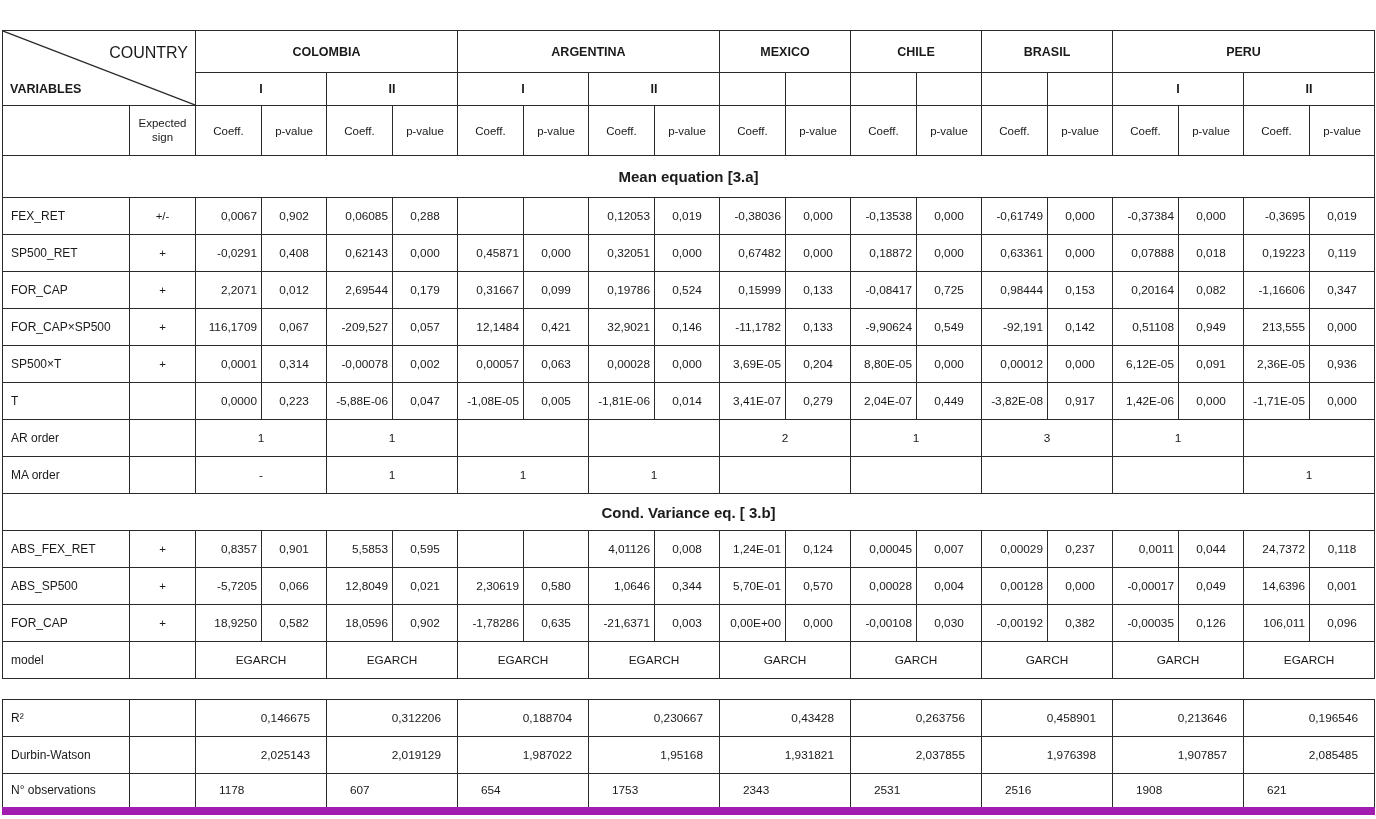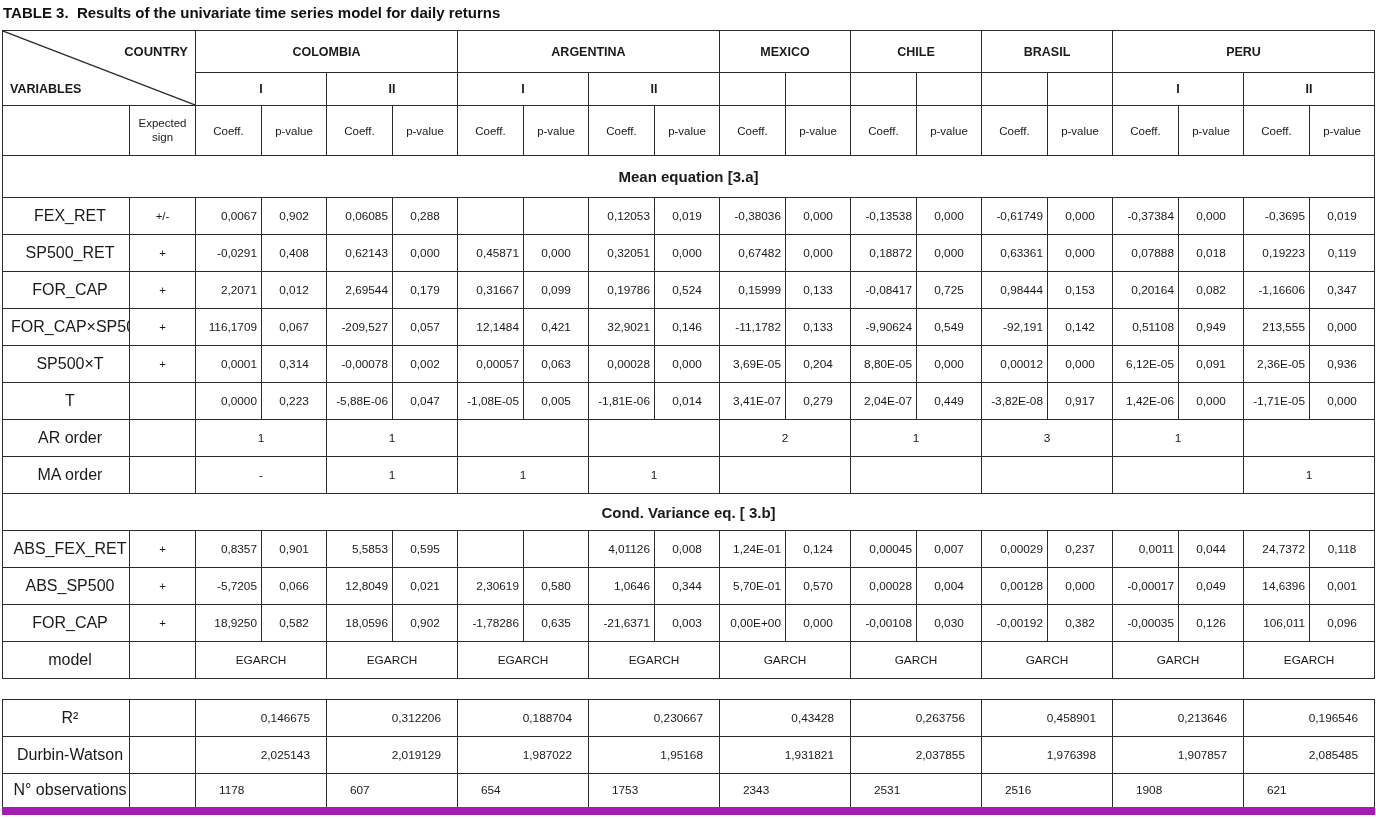--- a/index.html
+++ b/index.html
@@ -20,37 +20,36 @@
     width: 1372px;
   }
   table.main-table { top: 30px; }
   table.summary-table { top: 699px; border-bottom: 8px solid #a21caf; }
   td { border: 1px solid #2b2b2b; font-size: 12px; padding: 0; vertical-align: middle; overflow: hidden; white-space: nowrap; }
   .country { font-weight: bold; font-size: 12.5px; text-align: center; }
   .sub { font-weight: bold; font-size: 12.5px; text-align: center; }
   .chead { text-align: center; font-size: 11.5px; }
   .wrap { white-space: normal; line-height: 1.2; padding: 2px 2px; }
   .banner { text-align: center; font-weight: bold; font-size: 15px; }
-  .rlabel { text-align: center; padding-left: 8px; font-size: 16px; }
+  .rlabel { text-align: left; padding-left: 8px; font-size: 12px; }
   .sign { text-align: center; font-size: 11.5px; }
   .coeff { text-align: right; padding-right: 4px; font-size: 11.8px; }
   .pval { text-align: center; font-size: 11.8px; }
   .merged { text-align: center; font-size: 11.8px; }
   .num-right { text-align: right; padding-right: 16px; }
   .num-left { text-align: left; padding-left: 23px; }
   .corner { position: relative; }
   .corner svg { position: absolute; left: 0; top: 0; width: 100%; height: 100%; display: block; }
-  .corner .c-top { position: absolute; top: 13px; right: 7px; font-weight: bold; font-size: 13px; }
+  .corner .c-top { position: absolute; top: 13px; right: 7px; font-weight: normal; font-size: 16px; }
   .corner .c-bot { position: absolute; bottom: 9px; left: 7px; font-weight: bold; font-size: 12.5px; }
 </style>
 </head>
 <body>
 
 <div class="page">
-  <div class="title">TABLE 3.  Results of the univariate time series model for daily returns</div>
 
   <table class="grid main-table">
     <colgroup id="main-cols">
         <col style="width: 127px;">
         <col style="width: 66px;">
         <col style="width: 66px;">
         <col style="width: 65px;">
         <col style="width: 66px;">
         <col style="width: 65px;">
         <col style="width: 66px;">

